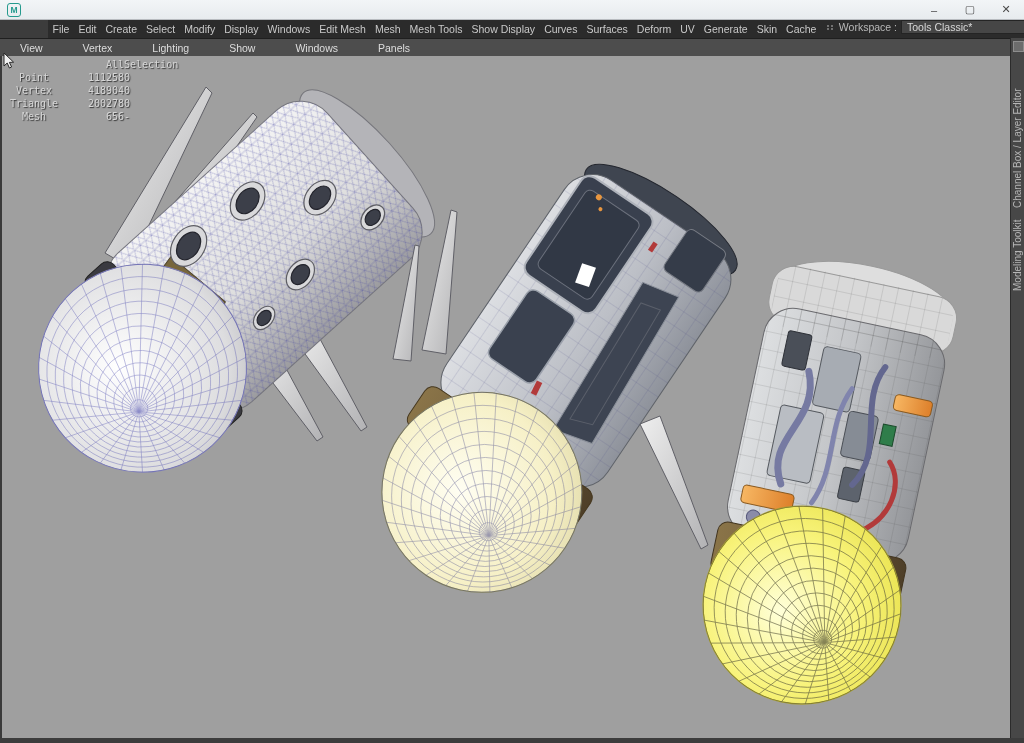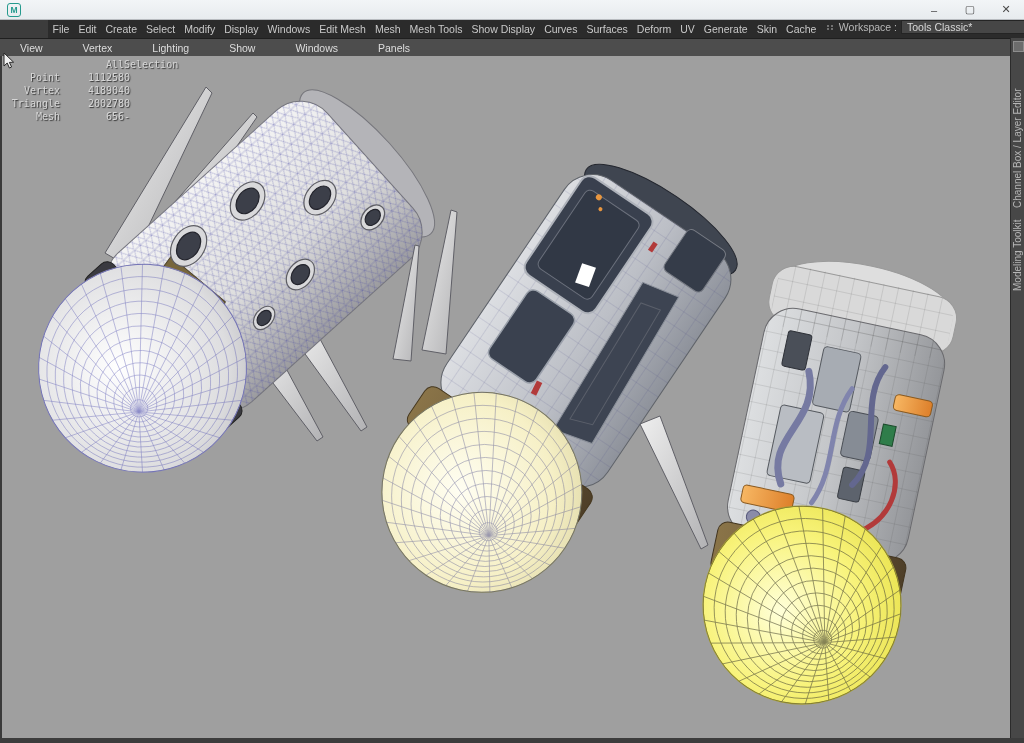--- a/index.html
+++ b/index.html
@@ -65,21 +65,21 @@
     border-left:2px solid #3a3a3a;box-sizing:border-box;
   }
   .scene{position:absolute;top:0;left:0}
   .hud{
     position:absolute;top:3px;left:6px;
     font-family:"DejaVu Sans Mono",monospace;font-size:10px;color:#d6d6d6;
     text-shadow:1px 1px 1px rgba(35,35,35,.85);
     border-collapse:collapse;
   }
   .hud td{padding:0 0 1px 0;line-height:12px}
-  .hud .c-label{width:52px;text-align:right}
+  .hud .c-label{width:52px;text-align:center}
   .hud .c-all{width:64px;text-align:right}
   .hud .c-sel{width:72px;}
   .cursor{position:absolute;top:-4px;left:1px}
 </style>
 </head>
 <body>
 
 <div class="titlebar">
   <div class="maya-icon">M</div>
   <div class="win-controls">

